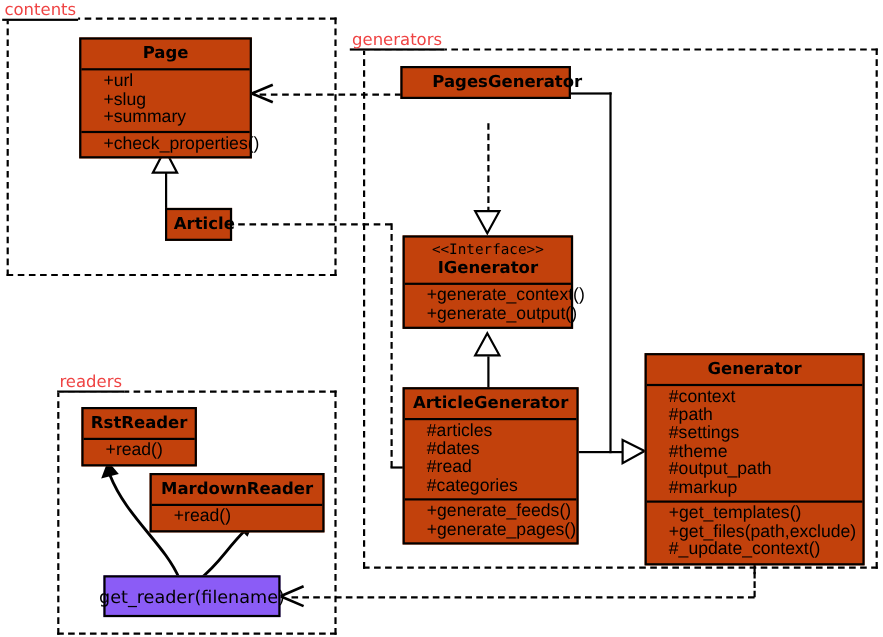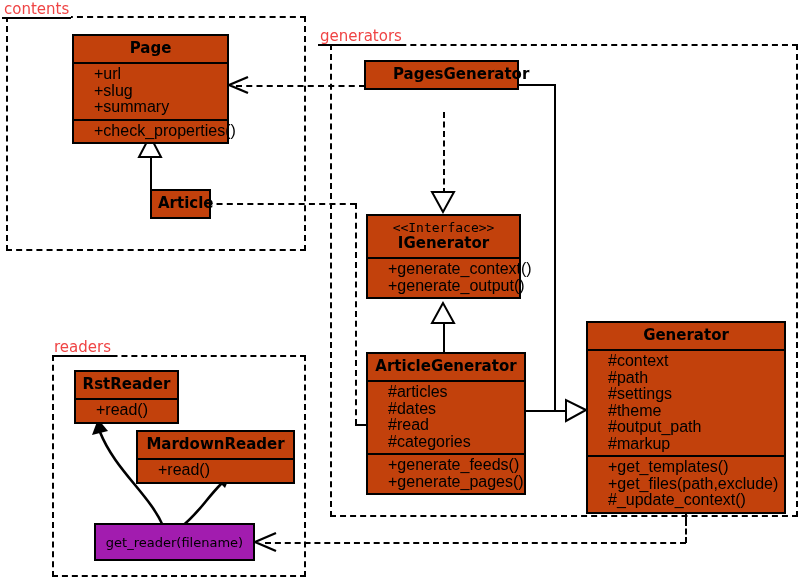--- a/index.html
+++ b/index.html
@@ -21,22 +21,22 @@
              padding:4px 6px 5px;line-height:17px;
              font-family:"DejaVu Sans",sans-serif;}
   .cls .stereo{display:block;font-weight:normal;font-size:13px;
                line-height:15px;font-family:"DejaVu Sans Mono",monospace;}
   .cls .compartment{border-top:2px solid #000;padding:2px 4px 3px;}
   .cls .compartment div{font-size:16px;line-height:16.5px;white-space:pre;
                         font-family:Liberation Sans, sans-serif;margin-left:16px;}
 
   
   .funcbox{position:absolute;box-sizing:border-box;border:2px solid #000;
-           background:#a21caf;z-index:5;display:flex;align-items:center;
-           justify-content:center;font-size:13px;
+           background:#8b5cf6;z-index:5;display:flex;align-items:center;
+           justify-content:center;font-size:16px;
            font-family:"DejaVu Sans",sans-serif;}
 
   
   .line{position:absolute;background:#000;z-index:2;}
   .hline{height:2px;}
   .vline{width:2px;}
   .dash-h{position:absolute;height:0;border-top:2px dashed #000;z-index:2;}
   .dash-v{position:absolute;width:0;border-left:2px dashed #000;z-index:2;}
   svg.overlay{position:absolute;left:0;top:0;width:803px;height:579px;
               z-index:4;pointer-events:none;}

